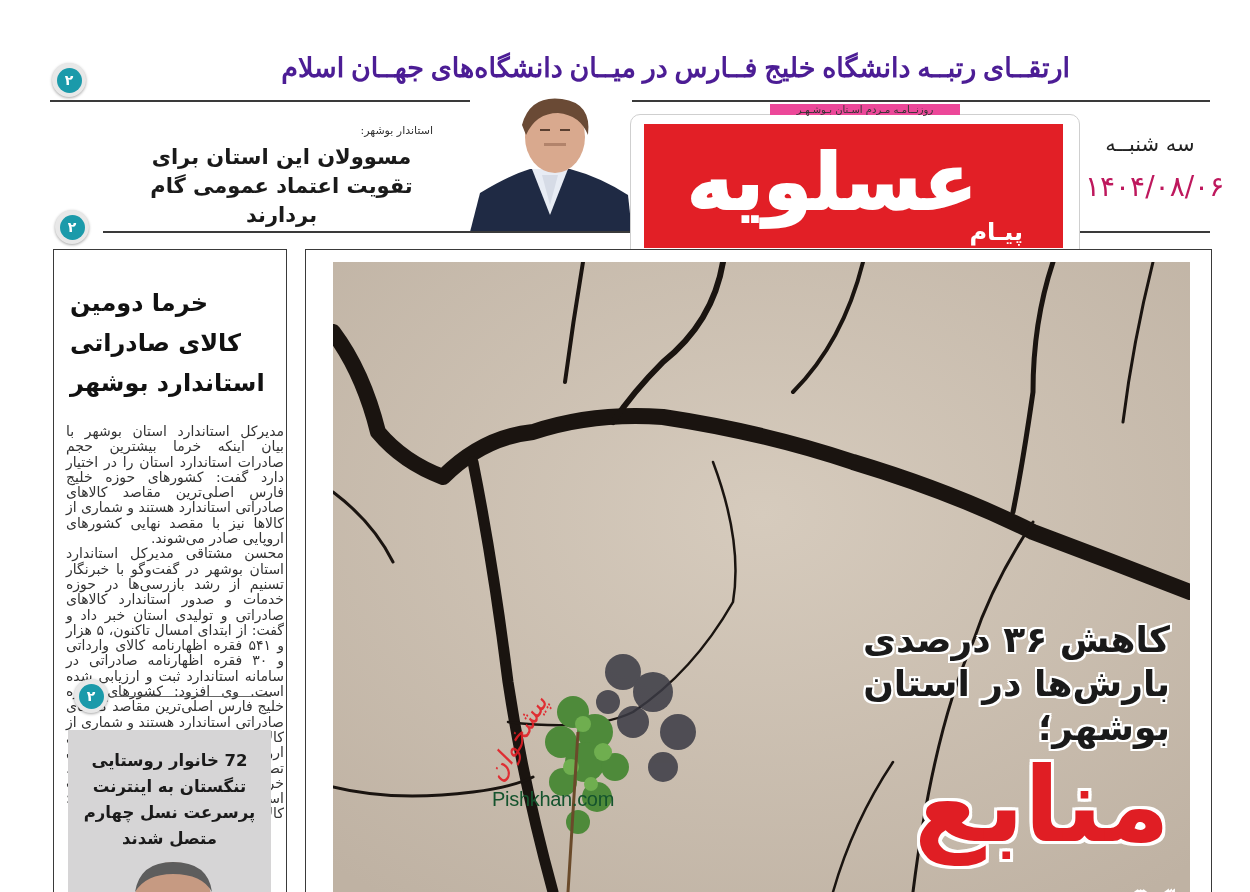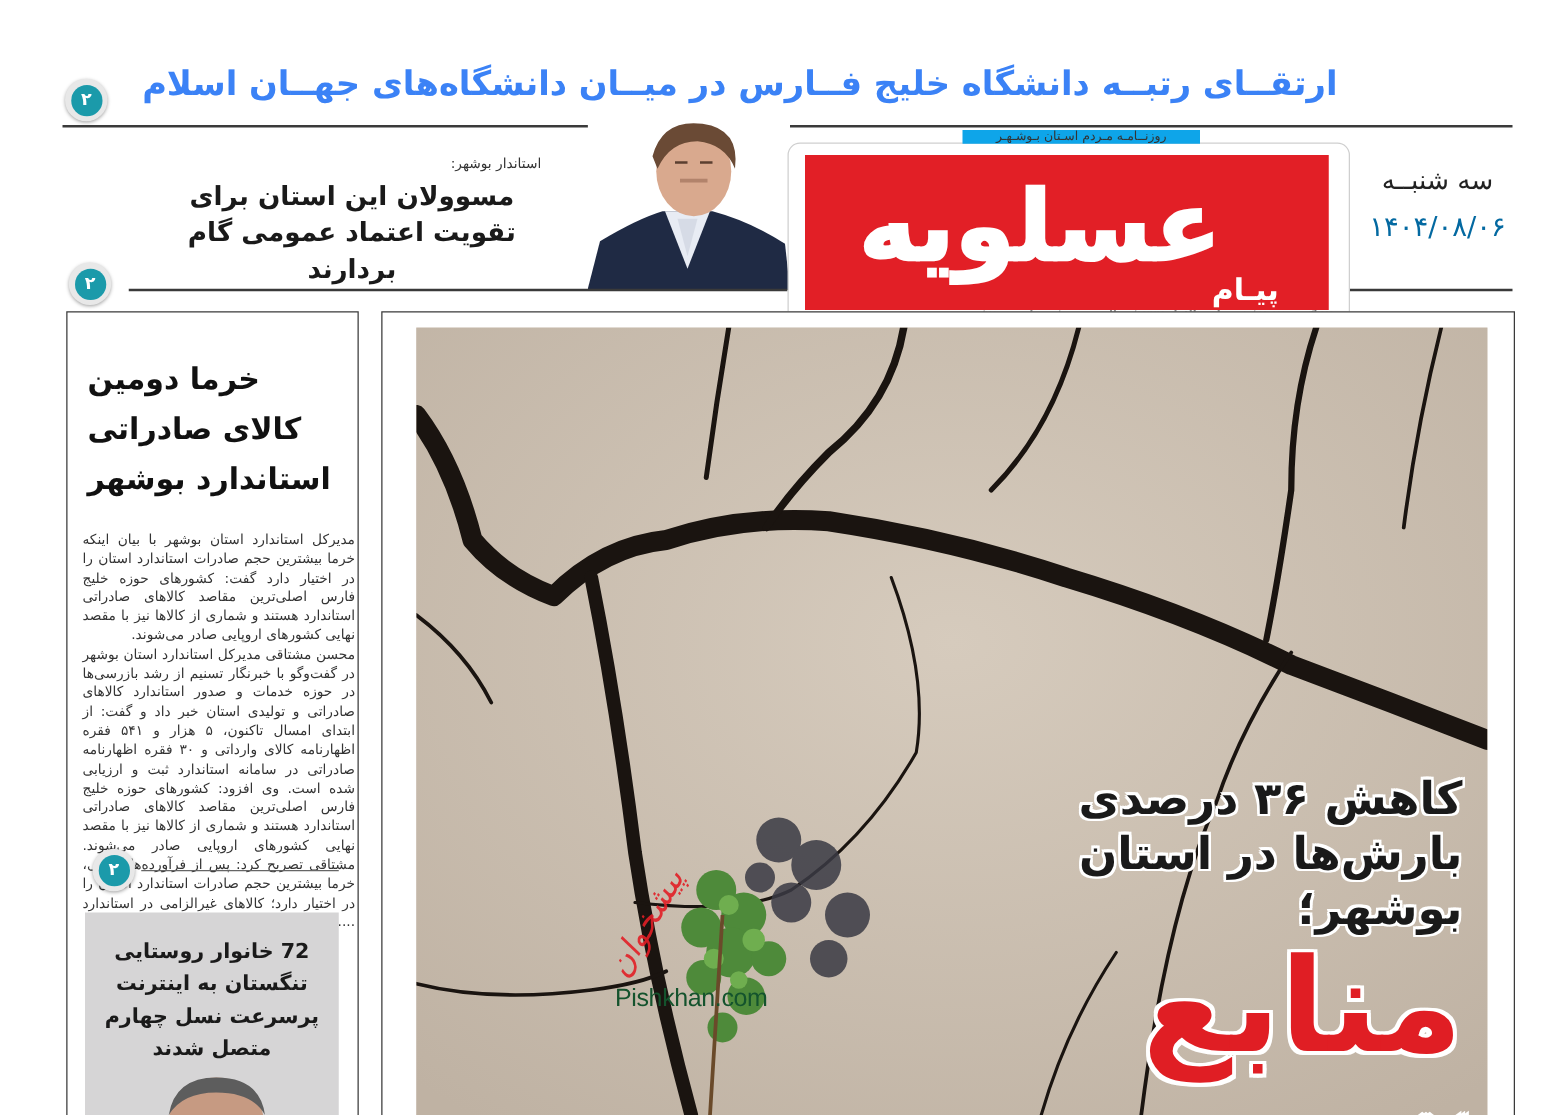--- a/index.html
+++ b/index.html
@@ -2,50 +2,50 @@
 <html><head>
   <meta charset="utf-8">
   <style>
     * { box-sizing: border-box; margin: 0; padding: 0; }
     html, body { width: 1250px; height: 892px; overflow: hidden; background: #ffffff; }
     body { position: relative; font-family: "DejaVu Sans", sans-serif; color: #1a1a1a; direction: ltr; }
 
     .abs { position: absolute; }
 
     
-    #top-headline { left: 270px; top: 52px; width: 800px; height: 40px; font-size: 27px; font-weight: bold; color: #3b82f6; text-align: right; direction: rtl; letter-spacing: -0.5px; white-space: nowrap; }
+    #top-headline { left: 270px; top: 52px; width: 800px; height: 40px; font-size: 27px; font-weight: bold; color: #4c1d95; text-align: right; direction: rtl; letter-spacing: -0.5px; white-space: nowrap; font-family: Liberation Serif, serif; }
     .hr { position: absolute; height: 1.5px; background: #3a3a3a; }
 
     
     .badge { position: absolute; width: 34px; height: 34px; border-radius: 50%; background: #e8e8e8; box-shadow: 0 1px 3px rgba(0,0,0,0.35); display: flex; align-items: center; justify-content: center; }
     .badge .inner { width: 25px; height: 25px; border-radius: 50%; background: #1b9aaa; color: #ffffff; font-size: 14px; font-weight: bold; display: flex; align-items: center; justify-content: center; }
 
     
     #date-day { left: 1090px; top: 132px; width: 120px; font-size: 21px; color: #222; text-align: center; direction: rtl; }
-    #date-num { left: 1085px; top: 170px; width: 130px; font-size: 22px; color: #0369a1; text-align: center; letter-spacing: 1px; }
+    #date-num { left: 1085px; top: 170px; width: 130px; font-size: 28px; color: #be185d; text-align: center; letter-spacing: 1px; }
 
     
     #masthead-frame { left: 630px; top: 114px; width: 450px; height: 155px; border: 1px solid #cfcfcf; border-radius: 10px; background: #fff; }
-    #masthead-tagline { left: 770px; top: 104px; width: 190px; text-align: center; font-size: 10px; color: #333; background: #0ea5e9; direction: rtl; }
+    #masthead-tagline { left: 770px; top: 104px; width: 190px; text-align: center; font-size: 10px; color: #333; background: #ec4899; direction: rtl; }
     #masthead-red { left: 644px; top: 124px; width: 419px; height: 124px; background: #e21f26; overflow: hidden; }
     #masthead-logo { left: 0; top: 8px; width: 376px; height: 110px; color: #fff; font-size: 78px; font-weight: bold; text-align: center; direction: rtl; line-height: 100px; letter-spacing: -3px; text-shadow: 0 0 0 #fff; -webkit-text-stroke: 2px #fff; }
     #masthead-sub { right: 40px; bottom: 2px; color: #fff; font-size: 24px; font-weight: bold; direction: rtl; }
     #masthead-info { left: 632px; top: 250px; width: 446px; height: 16px; font-size: 9px; color: #222; display: flex; justify-content: space-between; align-items: center; padding: 0 10px; }
     #masthead-info .site { direction: ltr; font-size: 10px; }
     #masthead-info .meta { direction: rtl; font-weight: bold; }
 
     
     #gov-kicker { left: 250px; top: 124px; width: 183px; font-size: 11px; color: #333; text-align: right; direction: rtl; }
     #gov-title { left: 130px; top: 143px; width: 303px; font-size: 21px; font-weight: bold; color: #1a1a1a; text-align: center; direction: rtl; line-height: 29px; }
     #gov-photo { left: 470px; top: 95px; width: 162px; height: 137px; overflow: hidden; }
 
     
     #left-col { left: 53px; top: 249px; width: 234px; height: 660px; border: 1.5px solid #3a3a3a; background: #fff; }
     #left-headline { left: 70px; top: 283px; width: 200px; font-size: 24px; font-weight: bold; text-align: left; direction: rtl; line-height: 40px; color: #111; }
-    #left-body { left: 66px; top: 424px; width: 218px; font-size: 11px; line-height: 15.3px; color: #333; text-align: justify; direction: rtl; }
+    #left-body { left: 66px; top: 424px; width: 218px; font-size: 14px; line-height: 15.3px; color: #333; text-align: justify; direction: rtl; }
     #left-body p { margin: 0; }
     #left-box { left: 68px; top: 730px; width: 203px; height: 162px; background: #d6d5d6; overflow: hidden; }
     #left-box-title { left: 0; top: 18px; width: 203px; font-size: 16.5px; font-weight: bold; text-align: center; direction: rtl; line-height: 26px; color: #1a1a1a; }
 
     
     #main-frame { left: 305px; top: 249px; width: 907px; height: 660px; border: 1.5px solid #3a3a3a; background: #fff; }
     #main-photo { left: 333px; top: 262px; width: 857px; height: 630px; overflow: hidden; background: #cbbfb2; }
 
     #main-kicker { left: 760px; top: 618px; width: 410px; font-size: 36px; font-weight: bold; text-align: right; direction: rtl; line-height: 44px; color: #1a1a1a;
       text-shadow: -2px -2px 0 #fff, 2px -2px 0 #fff, -2px 2px 0 #fff, 2px 2px 0 #fff, 0 2px 0 #fff, 0 -2px 0 #fff, 2px 0 0 #fff, -2px 0 0 #fff; }

